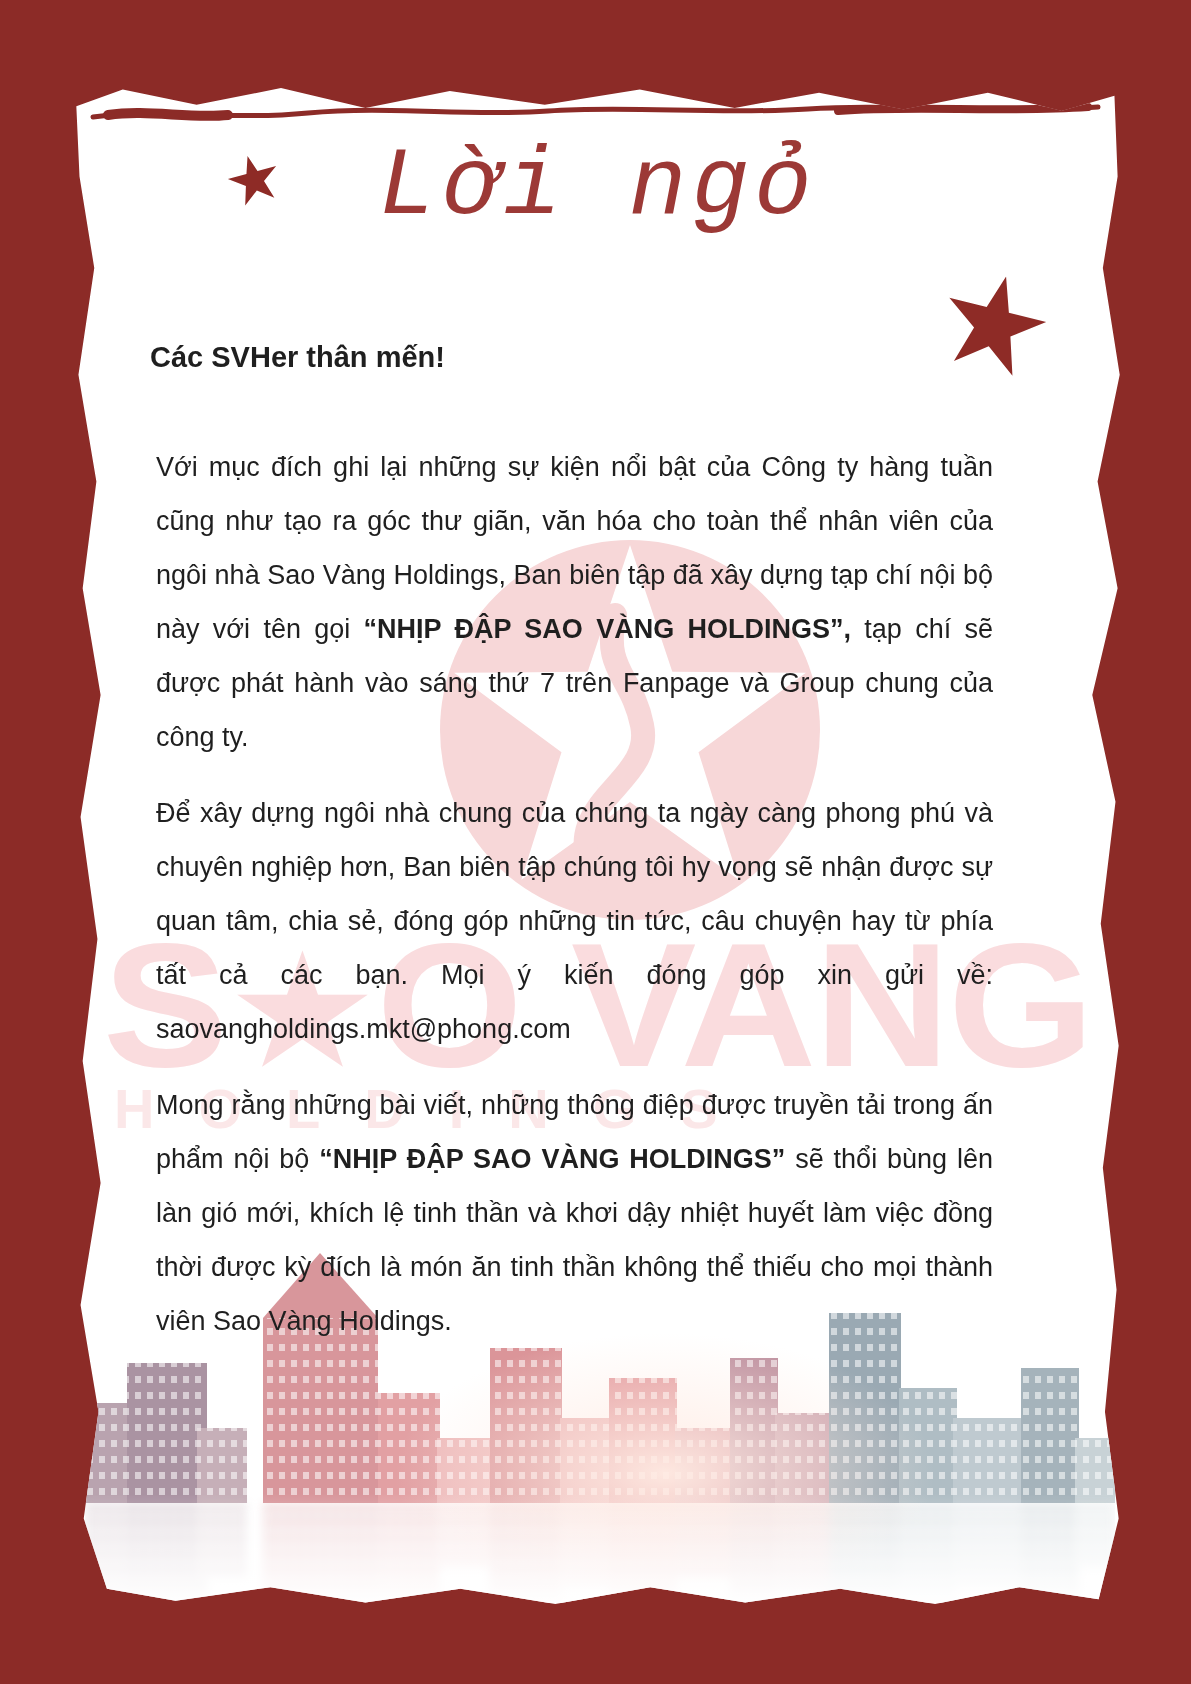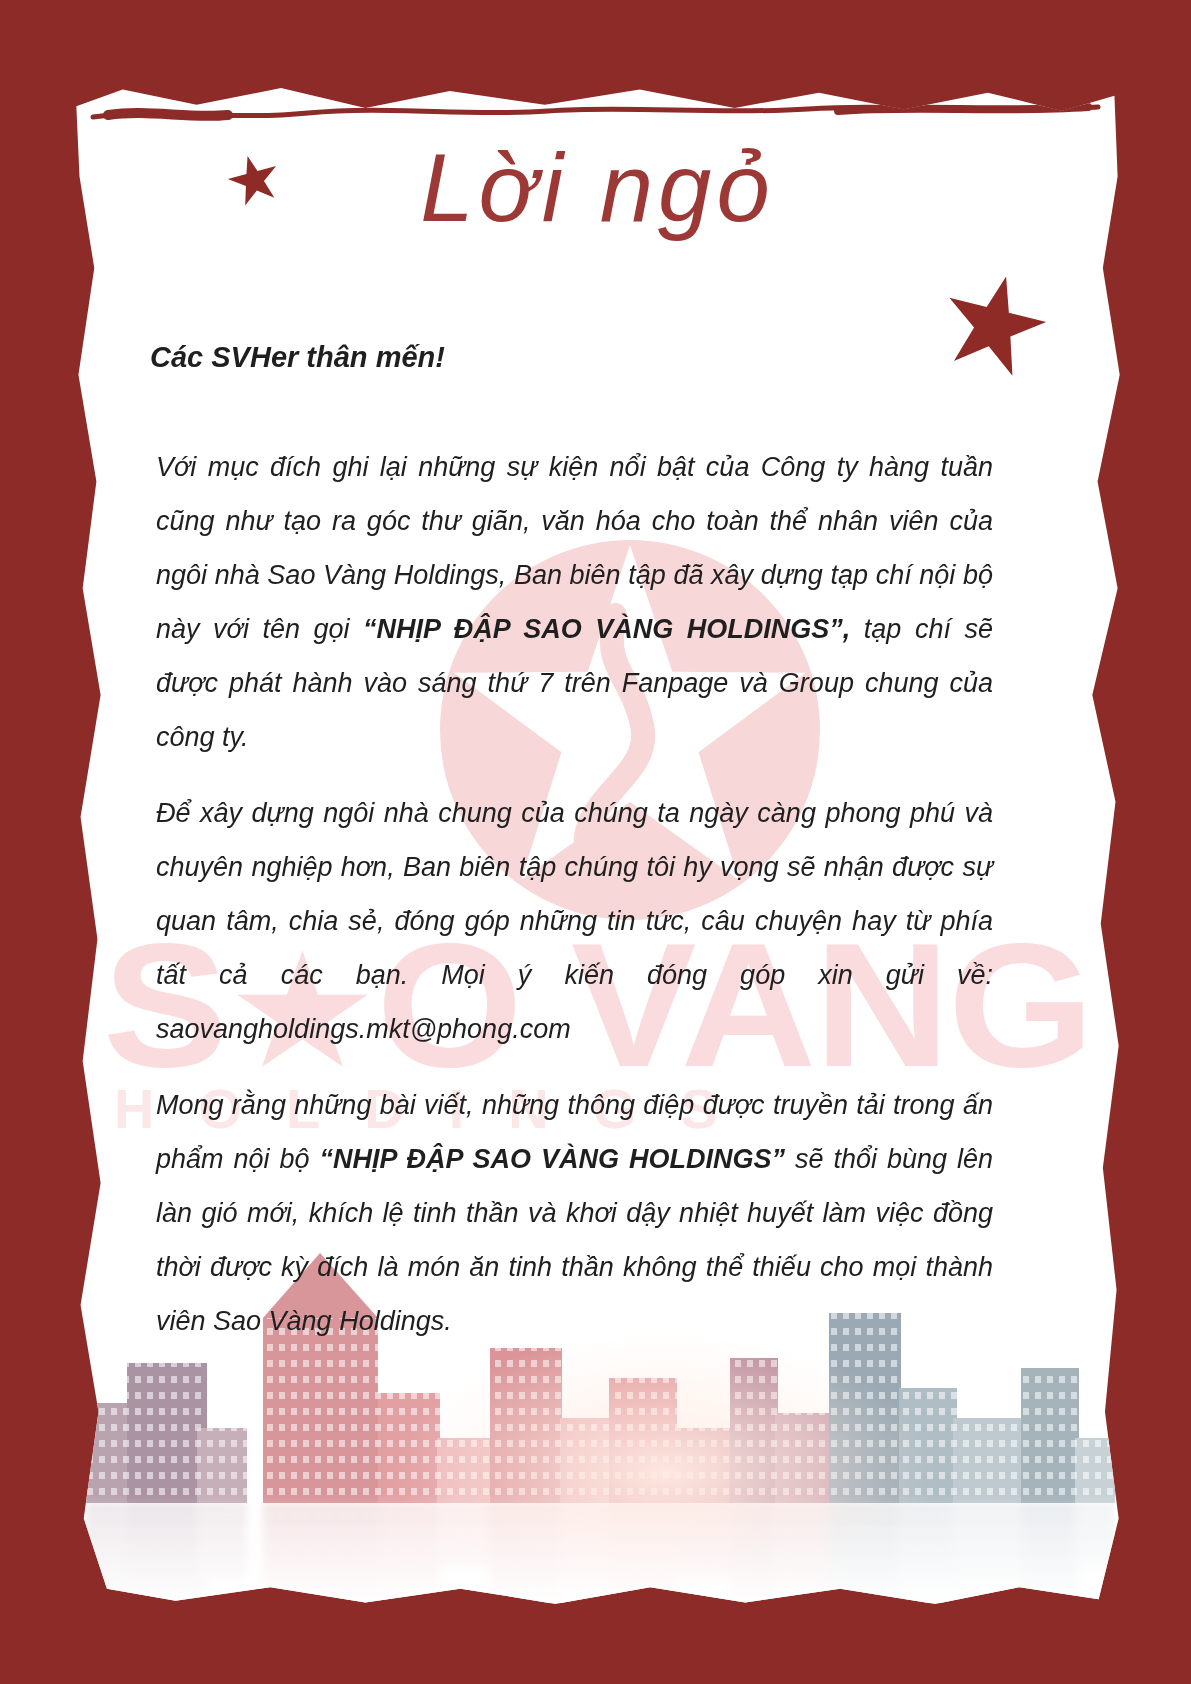--- a/index.html
+++ b/index.html
@@ -20,21 +20,21 @@
       97.7% 55%,99.4% 63%,97.9% 71%,99.2% 79%,98.1% 87%,99.4% 94%,
       97.5% 99.3%,90% 98.5%,82% 99.6%,73% 98.6%,64% 99.5%,55% 98.5%,46% 99.6%,
       37% 98.6%,28% 99.5%,19% 98.5%,10% 99.4%,3.5% 98.6%,
       1.3% 94%,2.7% 87%,1.0% 80%,2.9% 72%,1.2% 64%,2.6% 56%,1.0% 48%,2.9% 40%,
       1.2% 33%,2.5% 26%,0.8% 19%,2.3% 12%,0.9% 6%);
   }
   .top-streak{position:absolute;left:8px;top:12px;z-index:2;}
   .page-title{
     position:absolute;left:0;top:48px;width:100%;
     text-align:center;z-index:2;
-    font-family:Liberation Sans, sans-serif;
+    font-family:Liberation Mono, monospace;
     font-style:italic;font-weight:400;
     font-size:96px;letter-spacing:5px;
     color:#9C3936;
   }
   .star{position:absolute;z-index:2;}
   .star-small{left:158px;top:70px;transform:rotate(-15deg);}
   .star-big{left:872px;top:190px;transform:rotate(14deg);}
   .logo-wm{position:absolute;left:360px;top:445px;z-index:1;}
   .wm-brand{
     position:absolute;left:0;top:826px;width:100%;z-index:1;
@@ -45,21 +45,21 @@
   }
   .wm-brand .wm-star{font-family:"DejaVu Sans",sans-serif;font-size:170px;}
   .wm-holdings{
     position:absolute;left:0;top:996px;width:100%;z-index:1;
     white-space:nowrap;
     font-weight:700;font-size:56px;line-height:1;
     letter-spacing:44px;text-indent:44px;color:#FBE7E8;
   }
   .content{
     position:absolute;left:80px;top:245px;width:843px;z-index:2;
-    color:#1F1F1F;font-style:italic;font-size:27px;line-height:54px;
+    color:#1F1F1F;font-size:27px;line-height:54px;
   }
   .greeting{font-weight:bold;font-size:29px;margin:0 0 56px 0;}
   .content p{margin:0 0 22px 6px;text-align:justify;}
   .content p.p3{margin-top:18px;}
   .content b{font-weight:bold;}
   .skyline{position:absolute;left:15px;top:1128px;z-index:1;}
 </style>
 </head>
 <body>
 

